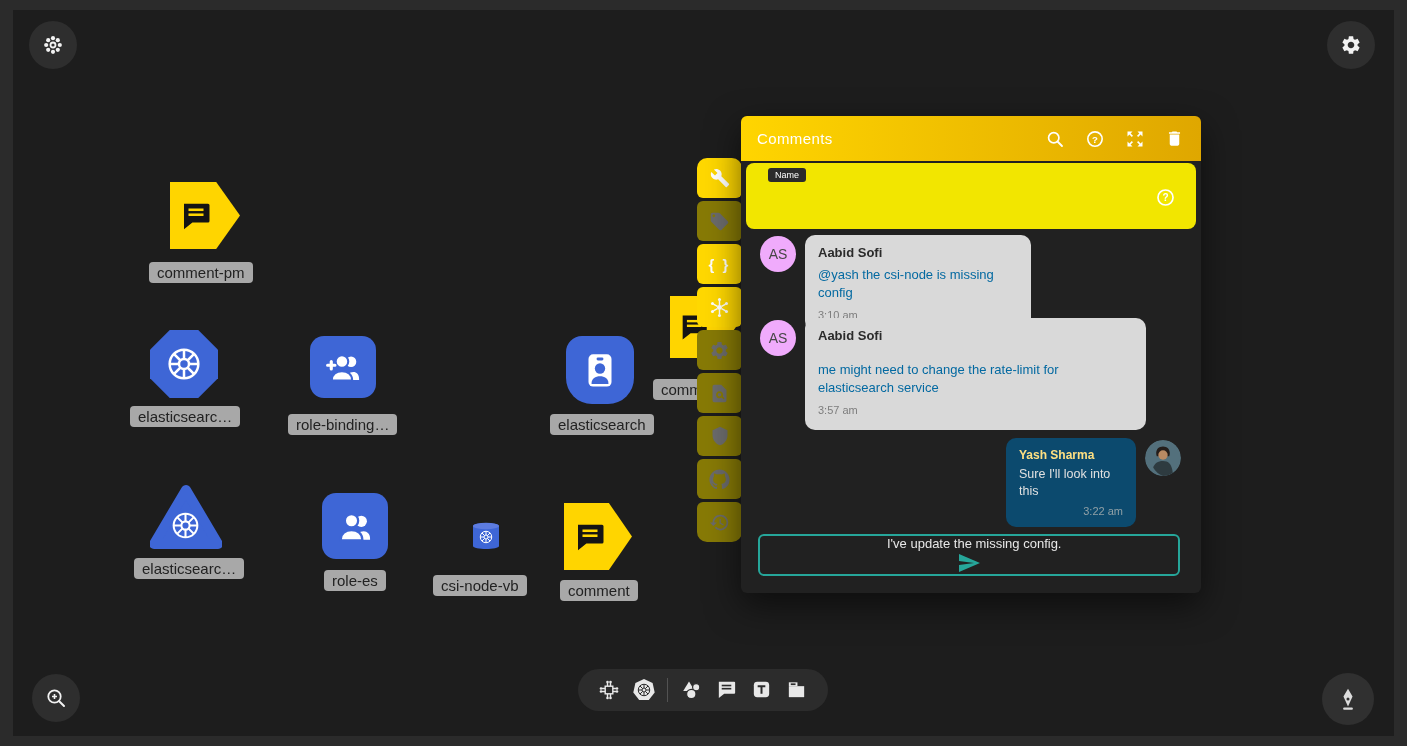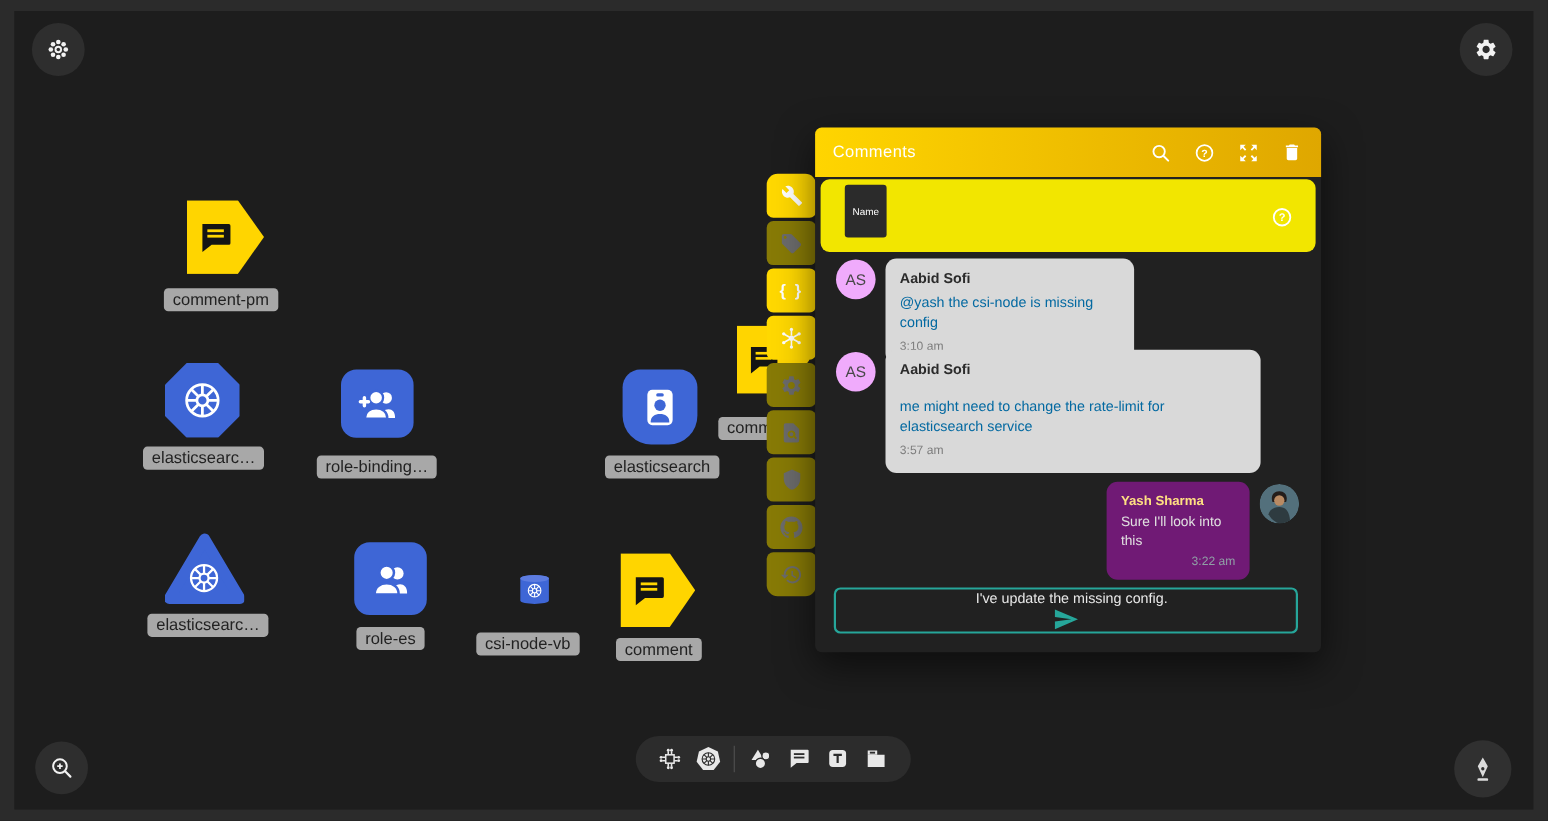--- a/index.html
+++ b/index.html
@@ -40,30 +40,30 @@
                   background:linear-gradient(90deg,#ffd500,#dfa700); display:flex; align-items:center;
                   padding:0 16px; color:#fff; }
   #panel-title { flex:1; font-size:15px; letter-spacing:.4px; }
   .hdr-icon { width:20px; height:20px; margin-left:20px; color:#fff; cursor:pointer; }
 
   #name-wrap { position:absolute; left:5px; top:47px; width:450px; height:66px; background:#f2e600; border-radius:8px; }
   #name-input { position:absolute; left:9px; top:13px; width:432px; height:41px; background:#2b2b2b; border:none;
                 border-radius:8px; color:#ececec; font-size:14px; padding:0 44px 0 14px;
                 font-family:"Liberation Sans","DejaVu Sans",sans-serif; }
   #name-chip { position:absolute; left:22px; top:5px; background:#2b2b2b; color:#fff; font-size:9px;
-               padding:19px 7px; border-radius:3px; }
+               padding:2px 7px; border-radius:3px; }
   #name-help { position:absolute; right:20px; top:24px; width:21px; height:21px; color:#fff; cursor:pointer; }
 
   .avatar { position:absolute; width:36px; height:36px; border-radius:50%; background:#f0abfc; color:#474747;
             display:flex; align-items:center; justify-content:center; font-size:14px; }
   .bubble { position:absolute; background:#d9d9d9; border-radius:10px; padding:10px 13px; }
   .bubble .b-name { font-size:13px; font-weight:bold; color:#2b2b2b; }
   .bubble .b-text { font-size:13px; color:#0369a1; margin-top:6px; line-height:1.35; }
   .bubble .b-time { font-size:11px; color:#7d7d7d; margin-top:8px; }
-  .bubble.dark { background:#701a75; }
+  .bubble.dark { background:#0c4a6e; }
   .bubble.dark .b-name { color:#ffe082; }
   .bubble.dark .b-text { color:#e0e0e0; margin-top:4px; }
   .bubble.dark .b-time { color:#90a0a6; text-align:right; margin-top:5px; }
   #avatar-photo { position:absolute; left:404px; top:324px; width:36px; height:36px; border-radius:50%; overflow:hidden; }
 
   #chat-input-row { position:absolute; left:17px; top:418px; width:422px; height:42px; border:2px solid #26a69a;
                     border-radius:6px; display:flex; align-items:center;flex-direction:column; }
   #chat-input { flex:1; background:transparent; border:none; outline:none; color:#e8e8e8; font-size:13px;
                 padding-left:12px; font-family:"Liberation Sans","DejaVu Sans",sans-serif; }
   #send-btn { width:24px; height:24px; color:#26a69a; margin:0 10px; cursor:pointer; }

